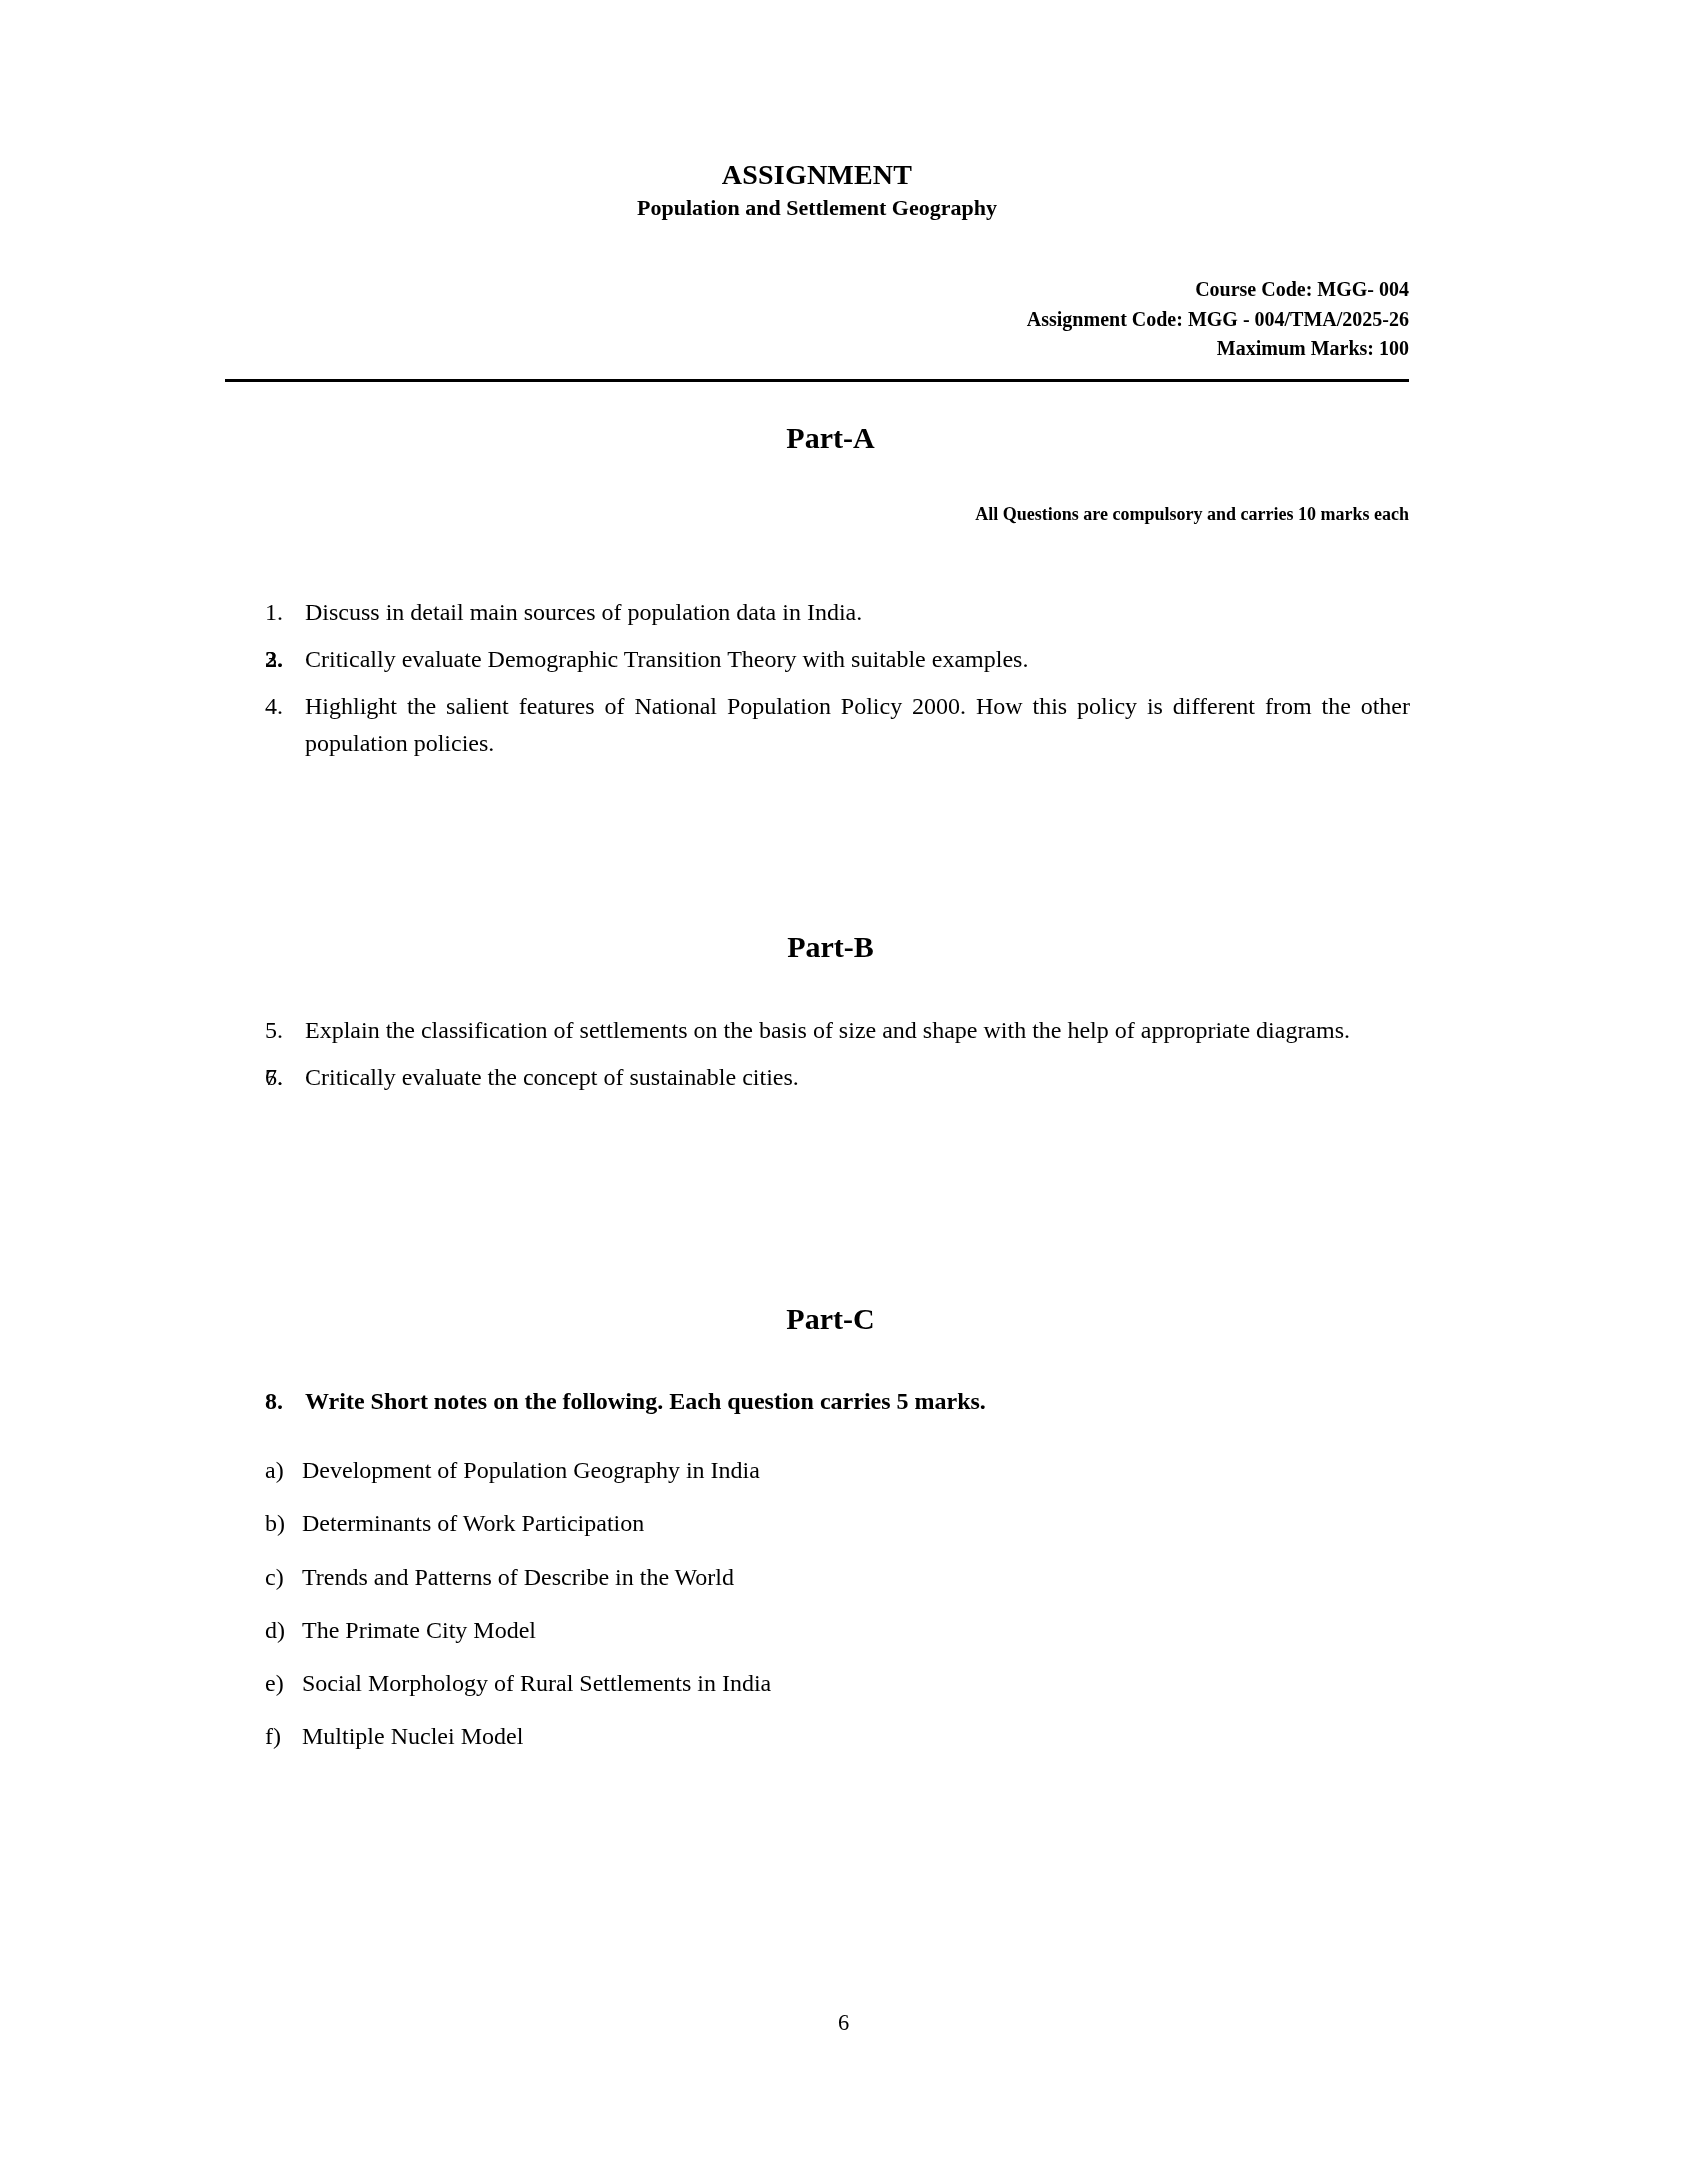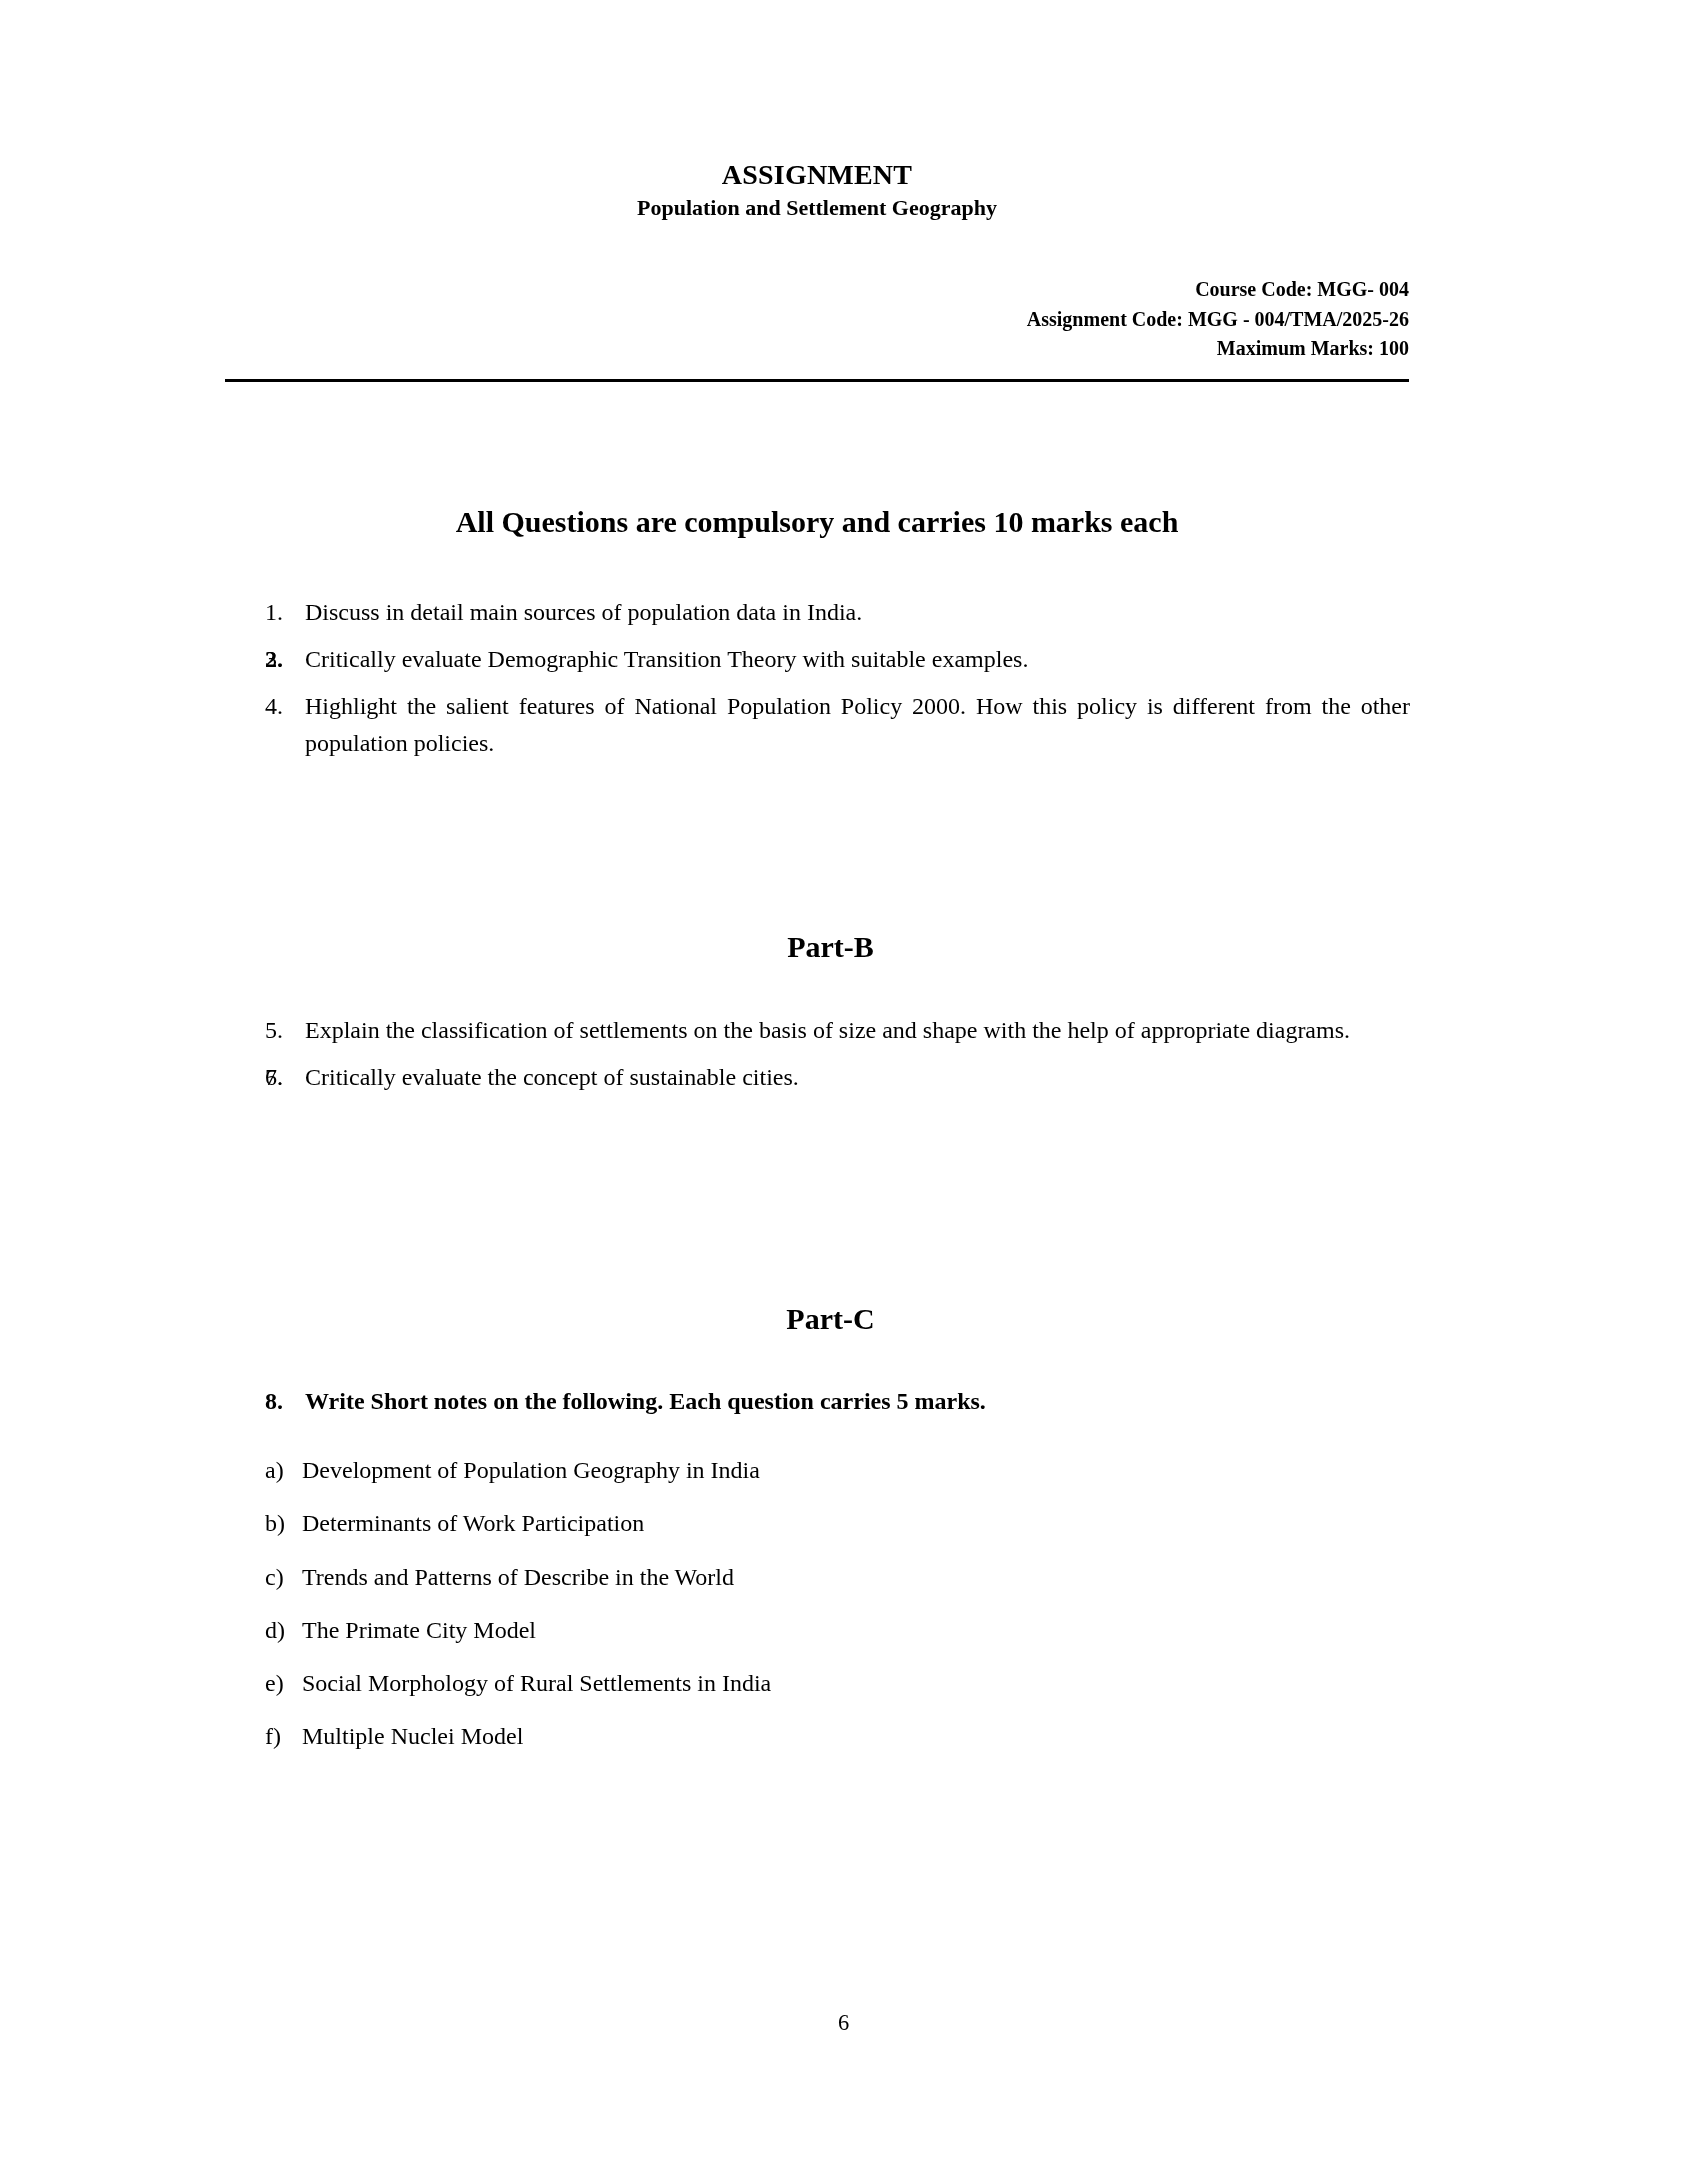--- a/index.html
+++ b/index.html
@@ -73,22 +73,22 @@
   }
   #part-a-heading { top: 421px; }
   #part-b-heading { top: 930px; text-align: center; }
   #part-c-heading { top: 1302px; font-family: Liberation Serif, serif; }
 
   .part-a-note {
     position: absolute;
     left: 225px;
     top: 504px;
     width: 1184px;
-    text-align: center;
-    font-size: 30px;
+    text-align: right;
+    font-size: 18px;
     font-weight: bold;
     line-height: 1.2;
   }
 
   
   .qlist {
     position: absolute;
     left: 265px;
     width: 1145px;
   }
@@ -178,20 +178,21 @@
   </div>
 
   <div class="meta-block">
     <span class="meta-line">Course Code: MGG- 004</span>
     <span class="meta-line">Assignment Code: MGG - 004/TMA/2025-26</span>
     <span class="meta-line">Maximum Marks: 100</span>
   </div>
 
   <div class="header-rule"></div>
 
+  <div class="part-heading" id="part-a-heading">Part-A</div>
 
   <div class="part-a-note">All Questions are compulsory and carries 10 marks each</div>
 
   <div class="qlist" id="part-a-list">
       <div class="q-item"><span class="q-num">1.</span><span>Discuss in detail main sources of population data in India.</span></div>
       <div class="q-item bold-num"><span class="q-num">2.</span></div>
       <div class="q-item"><span class="q-num">3.</span><span>Critically evaluate Demographic Transition Theory with suitable examples.</span></div>
       <div class="q-item"><span class="q-num">4.</span><span>Highlight the salient features of National Population Policy 2000. How this policy is different from the other population policies.</span></div>
     </div>
 

